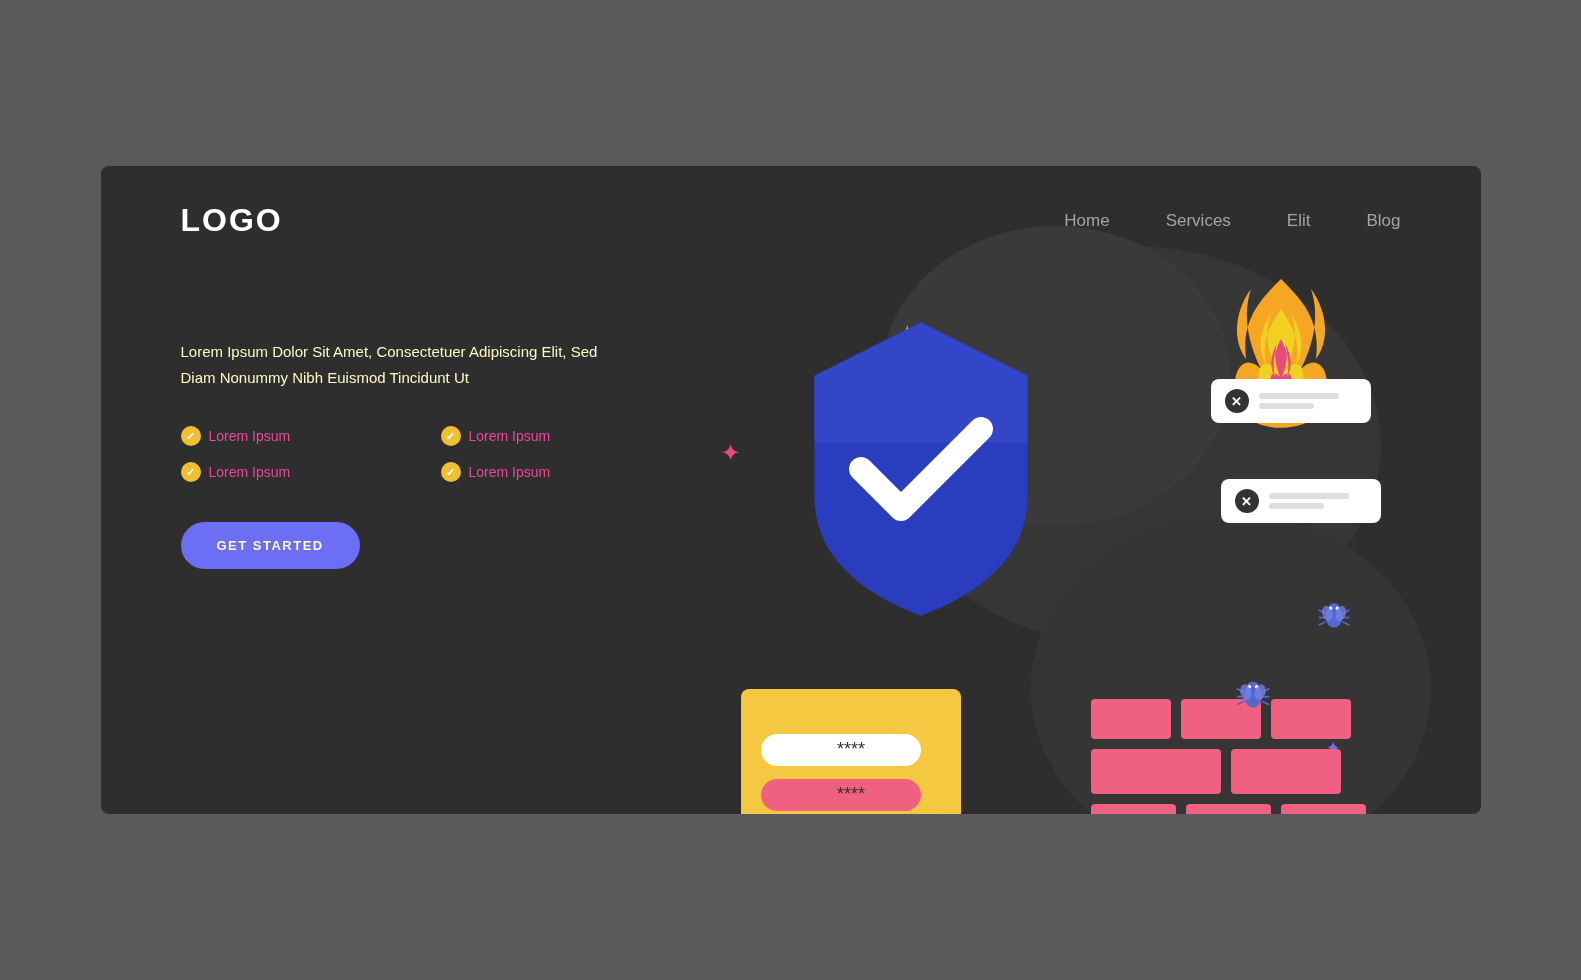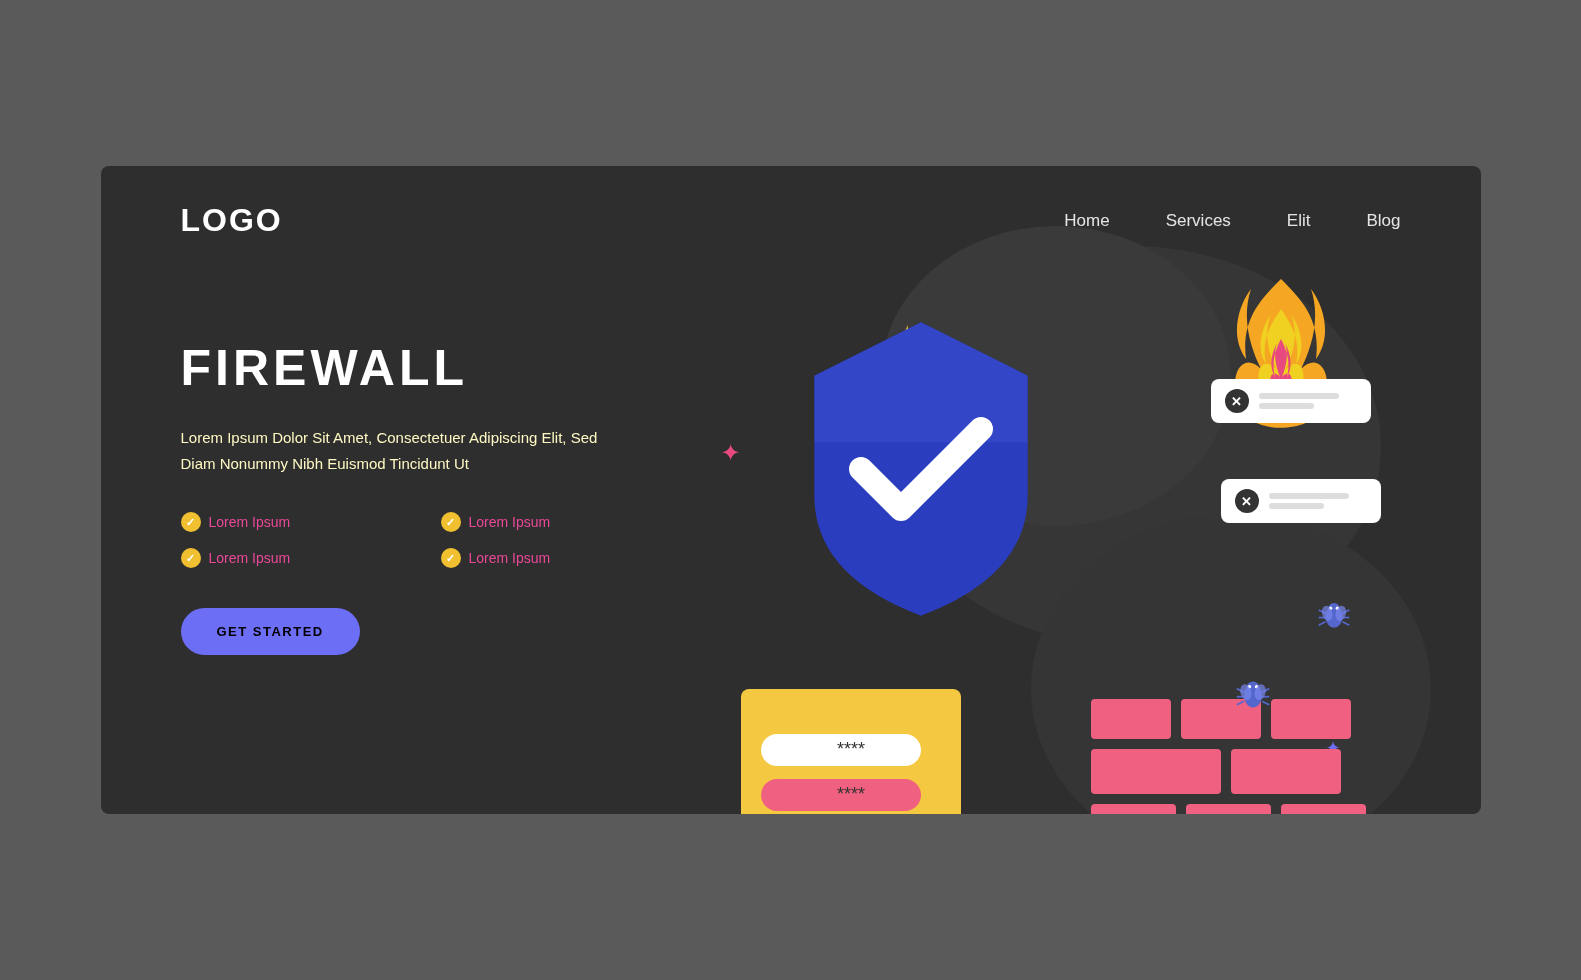--- a/index.html
+++ b/index.html
@@ -61,21 +61,21 @@
       font-weight: 900;
       color: #ffffff;
       letter-spacing: 2px;
     }
     .nav-links {
       display: flex;
       gap: 56px;
       list-style: none;
     }
     .nav-links li a {
-      color: #e5e5e5;
+      color: #a3a3a3;
       text-decoration: none;
       font-size: 17px;
       font-weight: 400;
     }
 
     
     .main-content {
       display: flex;
       align-items: flex-start;
       padding: 60px 80px 0 80px;
@@ -128,21 +128,21 @@
       color: #fff;
       font-size: 11px;
       font-weight: bold;
     }
     .check-label {
       color: #ec4899;
       font-size: 14px;
     }
     .btn-get-started {
       background: #6c6ef5;
-      color: #000000;
+      color: #fef9c3;
       border: none;
       border-radius: 30px;
       padding: 16px 36px;
       font-size: 13px;
       font-weight: 700;
       letter-spacing: 1.5px;
       cursor: pointer;
       text-transform: uppercase;
     }
 
@@ -287,21 +287,20 @@
       </li>
       <li>
         <a>Blog</a>
       </li>
     </ul>
   </nav>
 
   <div class="main-content">
 
     <div class="left-panel">
-      <h1 class="hero-title">FIREWALL</h1>
       <p class="hero-desc">Lorem Ipsum Dolor Sit Amet, Consectetuer Adipiscing
 Elit, Sed Diam Nonummy Nibh Euismod Tincidunt Ut</p>
 
       <div class="checklist">
         <div class="check-item">
           <div class="check-badge">
             <span>✓</span>
           </div>
           <span class="check-label">Lorem Ipsum</span>
         </div>

